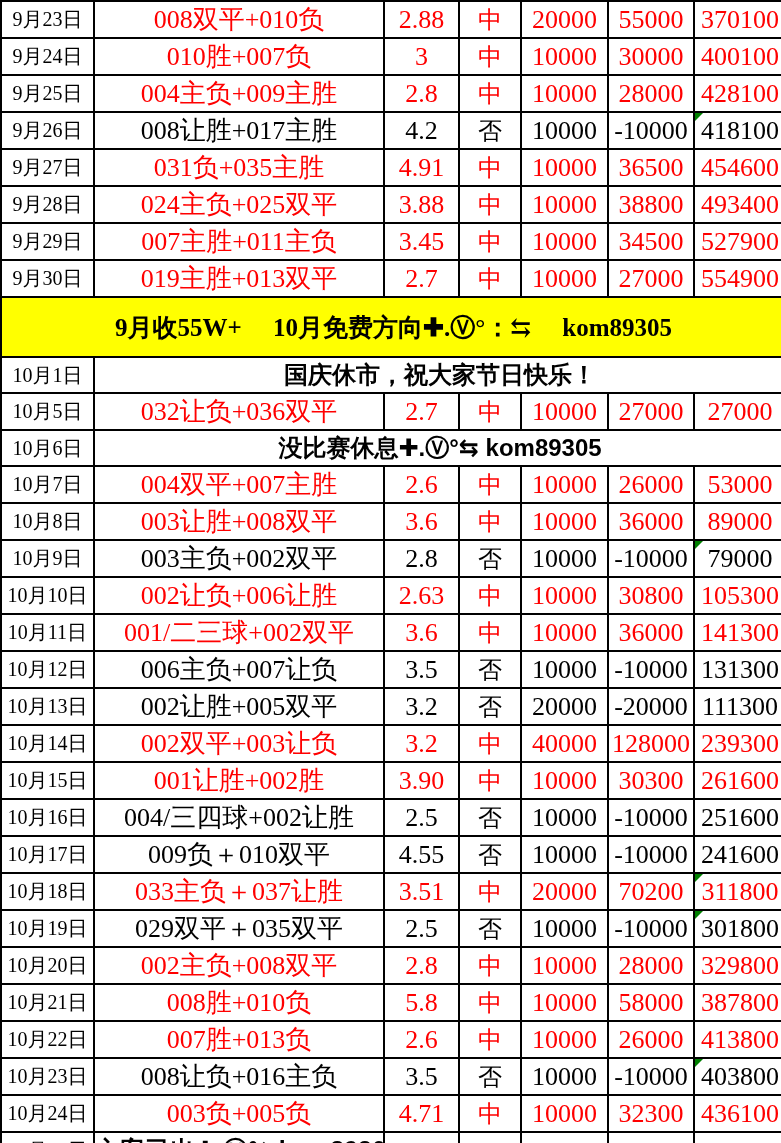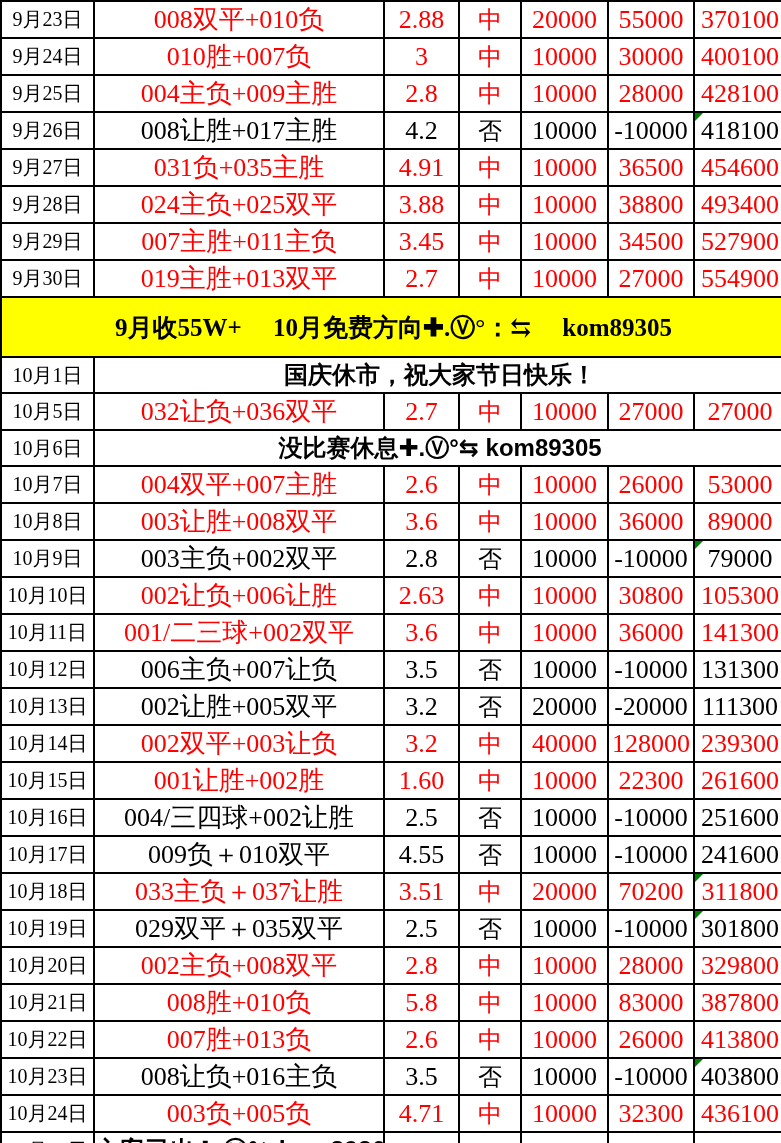--- a/index.html
+++ b/index.html
@@ -223,24 +223,24 @@
           <td class="c-plan">002双平+003让负</td>
           <td class="c-odds">3.2</td>
           <td class="c-result">中</td>
           <td class="c-stake">40000</td>
           <td class="c-profit">128000</td>
           <td class="c-total">239300</td>
         </tr>
         <tr class="row-bet win">
           <td class="c-date">10月15日</td>
           <td class="c-plan">001让胜+002胜</td>
-          <td class="c-odds">1.60</td>
-          <td class="c-result">中</td>
-          <td class="c-stake">10000</td>
-          <td class="c-profit">22300</td>
+          <td class="c-odds">3.90</td>
+          <td class="c-result">中</td>
+          <td class="c-stake">10000</td>
+          <td class="c-profit">30300</td>
           <td class="c-total">261600</td>
         </tr>
         <tr class="row-bet">
           <td class="c-date">10月16日</td>
           <td class="c-plan">004/三四球+002让胜</td>
           <td class="c-odds">2.5</td>
           <td class="c-result">否</td>
           <td class="c-stake">10000</td>
           <td class="c-profit">-10000</td>
           <td class="c-total">251600</td>
@@ -280,21 +280,21 @@
           <td class="c-stake">10000</td>
           <td class="c-profit">28000</td>
           <td class="c-total">329800</td>
         </tr>
         <tr class="row-bet win">
           <td class="c-date">10月21日</td>
           <td class="c-plan">008胜+010负</td>
           <td class="c-odds">5.8</td>
           <td class="c-result">中</td>
           <td class="c-stake">10000</td>
-          <td class="c-profit">83000</td>
+          <td class="c-profit">58000</td>
           <td class="c-total">387800</td>
         </tr>
         <tr class="row-bet win">
           <td class="c-date">10月22日</td>
           <td class="c-plan">007胜+013负</td>
           <td class="c-odds">2.6</td>
           <td class="c-result">中</td>
           <td class="c-stake">10000</td>
           <td class="c-profit">26000</td>
           <td class="c-total">413800</td>

